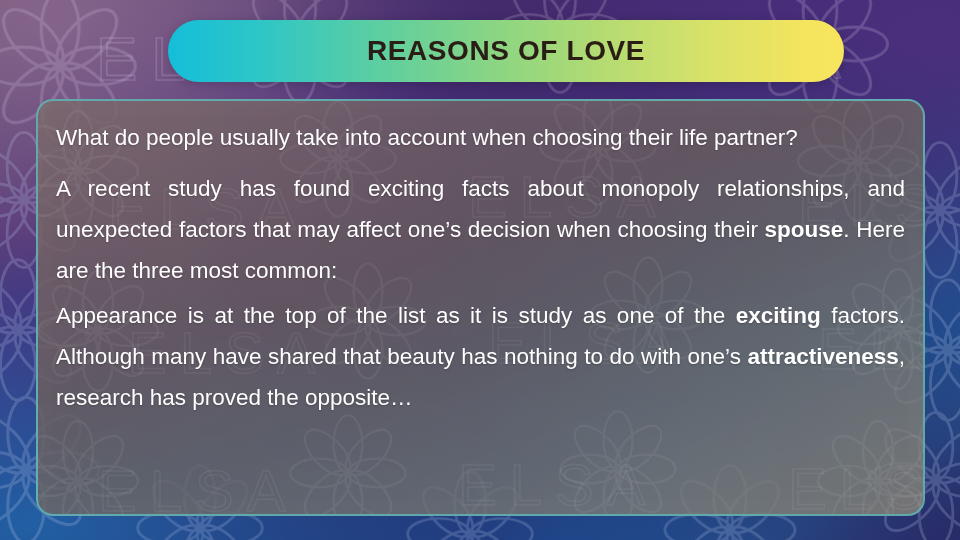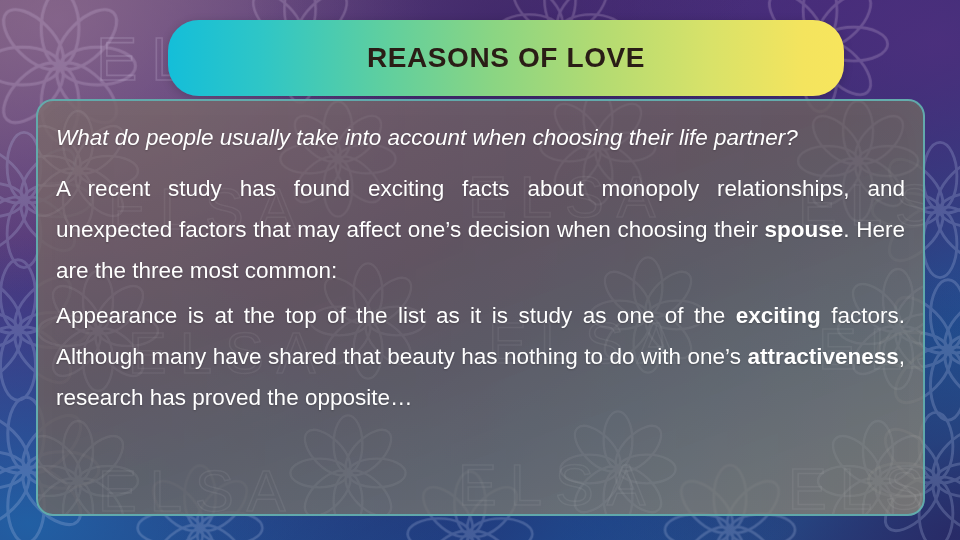--- a/index.html
+++ b/index.html
@@ -56,21 +56,21 @@
     pointer-events: none;
   }
   .wm-layer svg { display: block; }
 
   
   .title-pill {
     position: absolute;
     left: 168px;
     top: 20px;
     width: 676px;
-    height: 76px;
+    height: 62px;
     border-radius: 31px;
     background: linear-gradient(90deg,
         #14bed9 0%,
         #2fc6c6 14%,
         #5fcf9f 32%,
         #8ad583 48%,
         #b3db72 64%,
         #d8e269 80%,
         #f4e45e 94%,
         #f7e55d 100%);
@@ -125,21 +125,21 @@
     height: 100%;
     box-sizing: border-box;
   }
   .para {
     color: #ffffff;
     font-size: 22.5px;
     line-height: 41px;
     margin: 0 0 4px 0;
     text-shadow: 0 1px 2px rgba(0,0,0,0.22);
   }
-  .para.p1 { text-align: left; margin-bottom: 10px; font-style: italic; }
+  .para.p1 { text-align: left; margin-bottom: 10px; }
   .para.p2 { text-align: justify; text-align-last: left; margin-bottom: 4px; }
   .para.p3 { text-align: justify; text-align-last: left; }
   .para b { font-weight: bold; }
 </style>
 </head>
 <body>
 
 <div id="slide">
 
   <div class="bg-base"></div>

